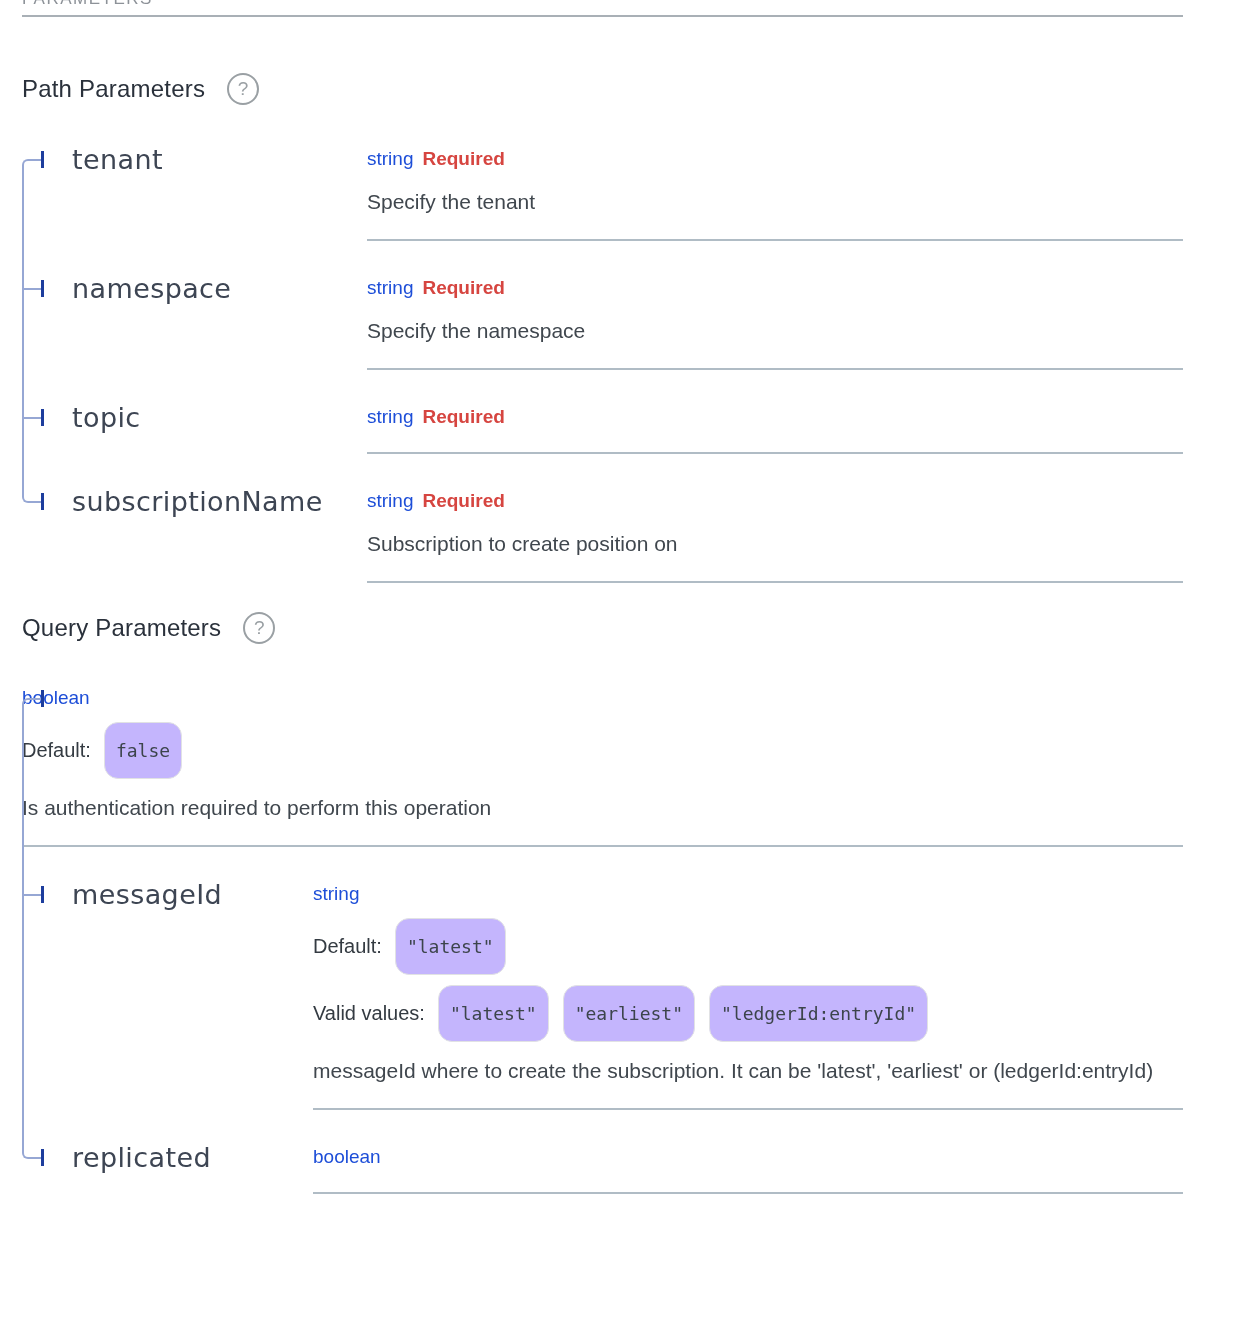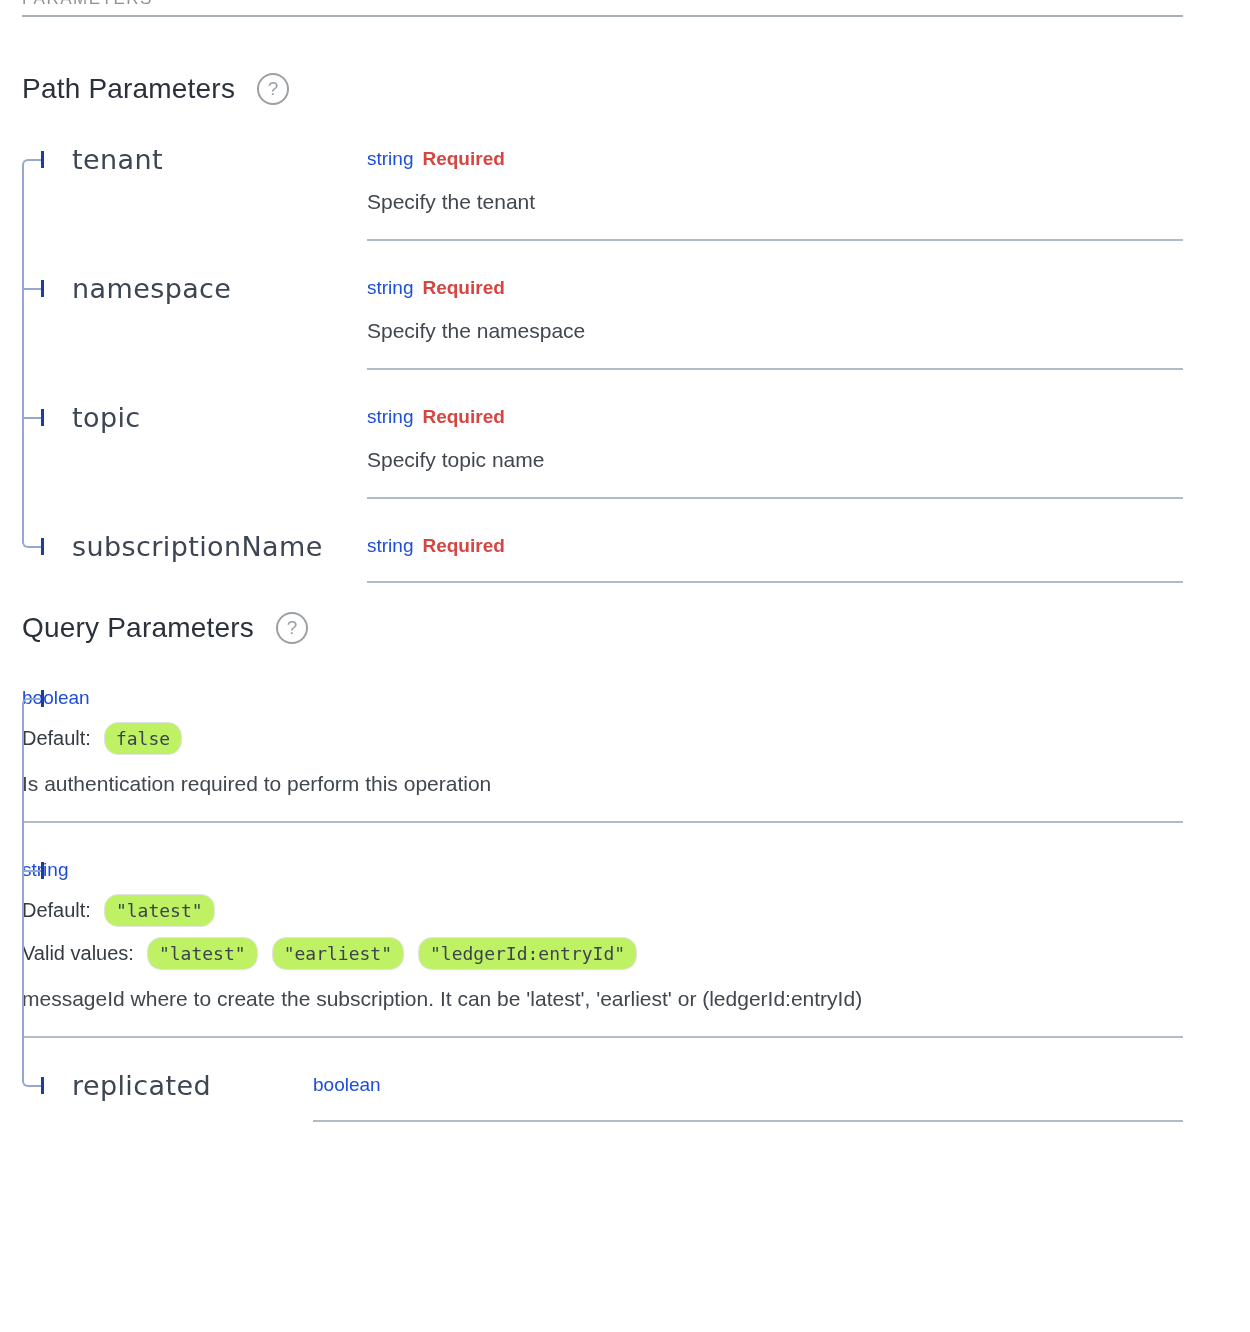--- a/index.html
+++ b/index.html
@@ -14,21 +14,21 @@
   
   .top-strip { height:12px; overflow:hidden; position:relative; }
   .top-label {
     position:absolute; left:0; top:-11px;
     font-size:17px; letter-spacing:1.5px; color:#8d9298; font-weight:400;
   }
   .top-rule { height:0; border-top:2px solid #a9b0b6; margin-top:3px; }
 
   
   .heading { display:flex; align-items:center; margin-top:55px; margin-bottom:40px; height:34px; }
-  .heading-text { font-size:28px; color:#2a313b; letter-spacing:0.2px; }
+  .heading-text { font-size:24px; color:#2a313b; letter-spacing:0.2px; }
   .help-icon {
     margin-left:22px; width:32px; height:32px; border:2px solid #9aa0a4; border-radius:50%;
     display:inline-flex; align-items:center; justify-content:center;
     color:#9aa0a4; font-size:19px; font-weight:500; cursor:pointer; flex:0 0 auto;
   }
 
   
   .row { display:flex; position:relative; padding-bottom:34px; }
   .row.last { padding-bottom:0; }
   .left { position:static; flex:0 0 auto; padding-left:50px; padding-top:0; }
@@ -44,22 +44,22 @@
   .ptype { font-size:19px; color:#1d4ed8; margin-right:9px; }
   .preq { font-size:19px; color:#d64540; font-weight:bold; }
 
   .pdesc { margin-top:12px; font-size:21px; line-height:33px; color:#40474e; }
 
   .kvline { margin-top:10px; display:flex; align-items:center; }
   .klabel { font-size:20px; color:#343b42; font-weight:500; margin-right:13px; }
   .chip {
     display:inline-block; font-family:"DejaVu Sans Mono","Liberation Mono",monospace;
     font-size:18px; line-height:23px; color:#3c444b;
-    background:#bef264; border:1px solid #e1e2e4; border-radius:14px;
-    padding:4px 11px; margin-right:14px;
+    background:#c4b5fd; border:1px solid #e1e2e4; border-radius:14px;
+    padding:16px 11px; margin-right:14px;
   }
   .chip:last-child { margin-right:0; }
 
   
   .rail-first {
     position:absolute; left:0; top:13px; bottom:0; width:20px;
     border-left:2px solid #96a7d4; border-top:2px solid #96a7d4; border-top-left-radius:6px;
   }
   .rail-mid-v { position:absolute; left:0; top:0; bottom:0; width:2px; background:#96a7d4; }
   .rail-branch { position:absolute; left:0; top:13px; width:20px; height:2px; background:#96a7d4; }
@@ -119,34 +119,34 @@
       <span class="rail-mid-v"></span>
       <span class="rail-branch"></span>
       <span class="tick"></span>
       <div class="left left-path">
         <span class="pname">topic</span>
       </div>
       <div class="right">
         <div class="typeline">
           <span class="ptype">string</span><span class="preq">Required</span>
         </div>
-        <div class="pdesc">Specify topic name</div>
       </div>
     </div>
 
     <div class="row last">
       <span class="rail-last"></span>
       <span class="tick"></span>
       <div class="left left-path">
         <span class="pname">subscriptionName</span>
       </div>
       <div class="right">
         <div class="typeline">
           <span class="ptype">string</span><span class="preq">Required</span>
         </div>
+        <div class="pdesc">Subscription to create position on</div>
       </div>
     </div>
 
   </div>
 
   <div class="heading" style="margin-top:28px;">
     <span class="heading-text">Query Parameters</span>
     <span class="help-icon">?</span>
   </div>
 
@@ -164,20 +164,23 @@
           <code class="chip">false</code>
         </div>
         <div class="pdesc">Is authentication required to perform this operation</div>
       </div>
     </div>
 
     <div class="row">
       <span class="rail-mid-v"></span>
       <span class="rail-branch"></span>
       <span class="tick"></span>
+      <div class="left left-query">
+        <span class="pname">messageId</span>
+      </div>
       <div class="right">
         <div class="typeline">
           <span class="ptype">string</span>
         </div>
         <div class="kvline">
           <span class="klabel">Default:</span>
           <code class="chip">"latest"</code>
         </div>
         <div class="kvline">
           <span class="klabel">Valid values:</span>

